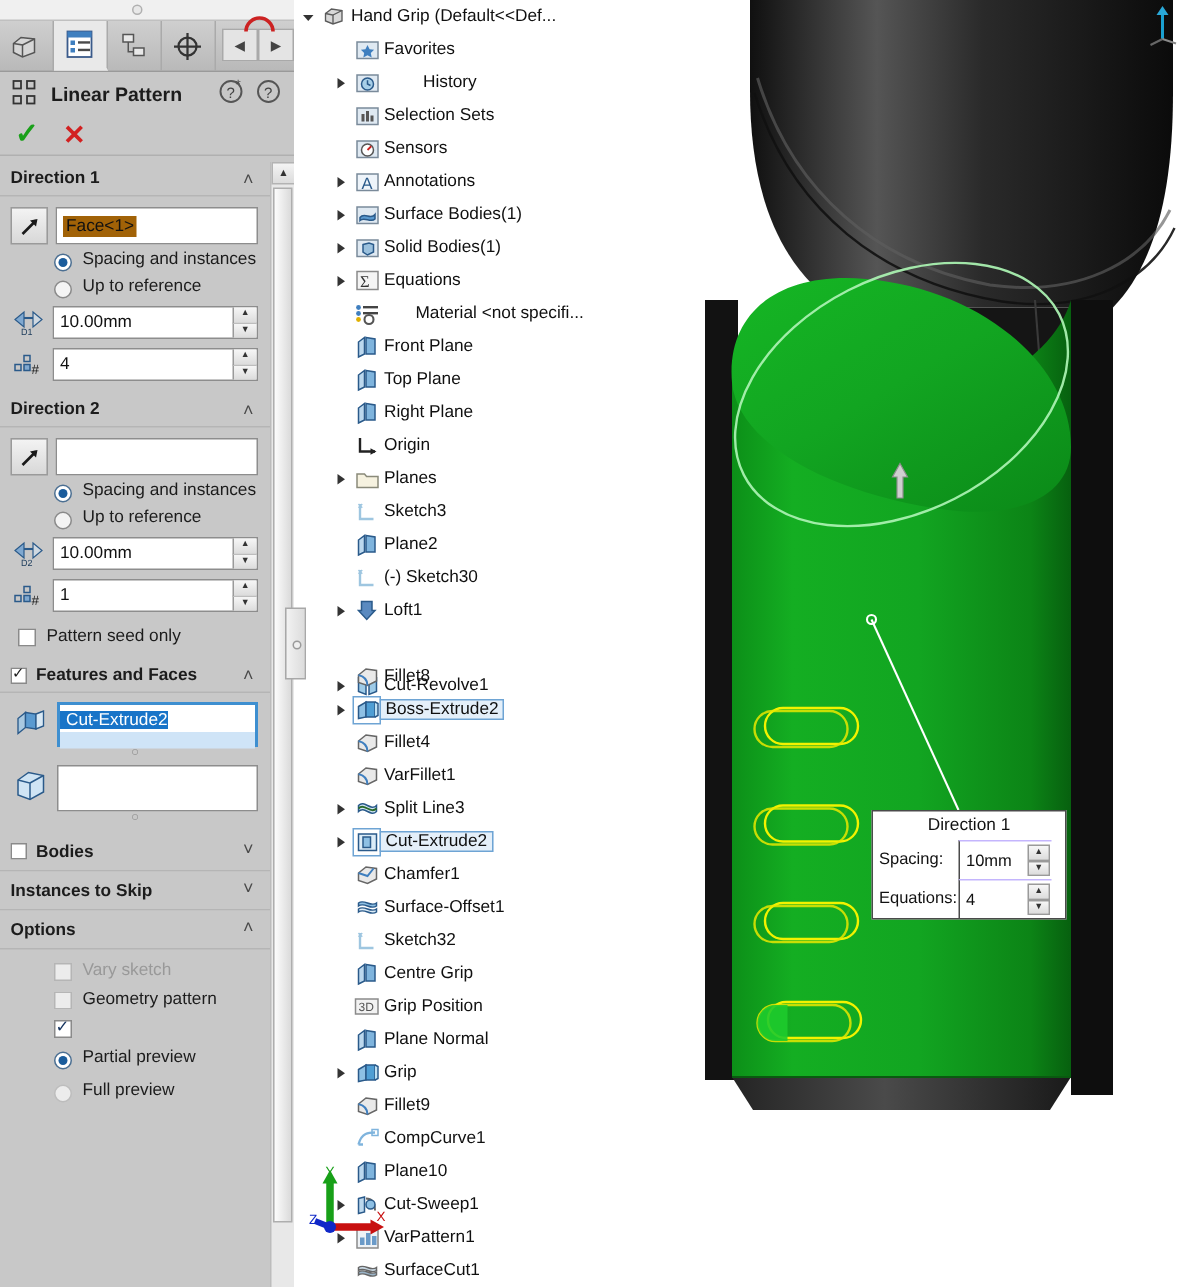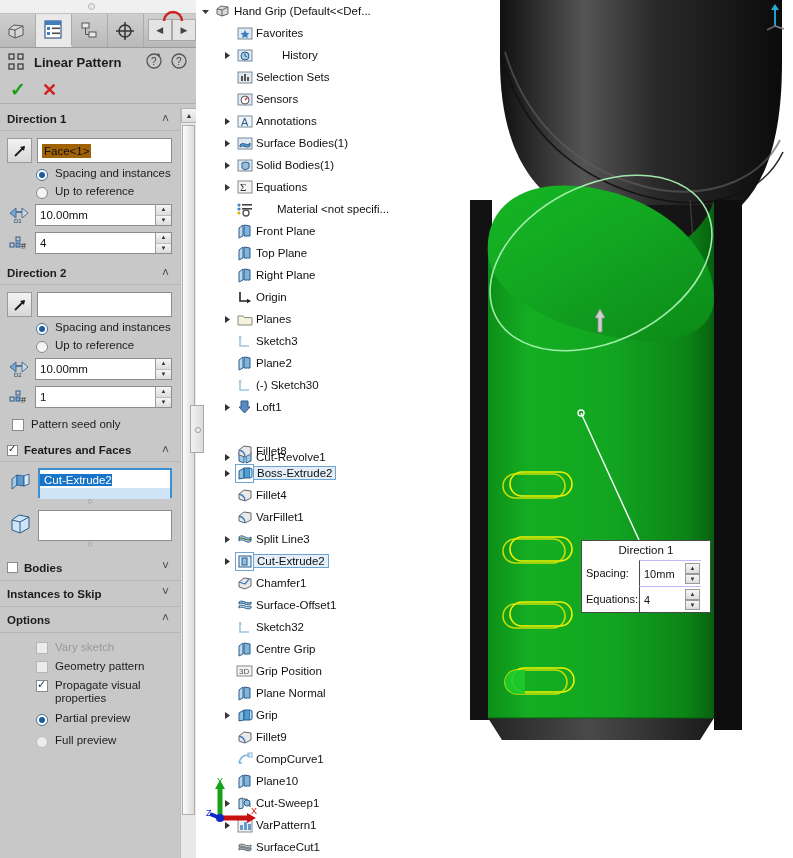--- a/index.html
+++ b/index.html
@@ -1089,21 +1089,20 @@
         <div class="chk-row">
           <span class="chk dim"></span>
           <span class="chk-lbl dim">Vary sketch</span>
         </div>
         <div class="chk-row">
           <span class="chk dim"></span>
           <span class="chk-lbl">Geometry pattern</span>
         </div>
         <div class="chk-row">
           <span class="chk checked"></span>
-          <span class="chk-lbl" style="max-width:112px;">Propagate visual properties</span>
         </div>
         <div class="radio-row" style="padding-left:36px; padding-top:4px;">
           <span class="rad on"></span>
           <span class="rad-lbl">Partial preview</span>
         </div>
         <div class="radio-row" style="padding-left:36px; padding-top:6px;">
           <span class="rad" style="background:#ececec;border-color:#bdbdbd;"></span>
           <span class="rad-lbl">Full preview</span>
         </div>
       </div>

